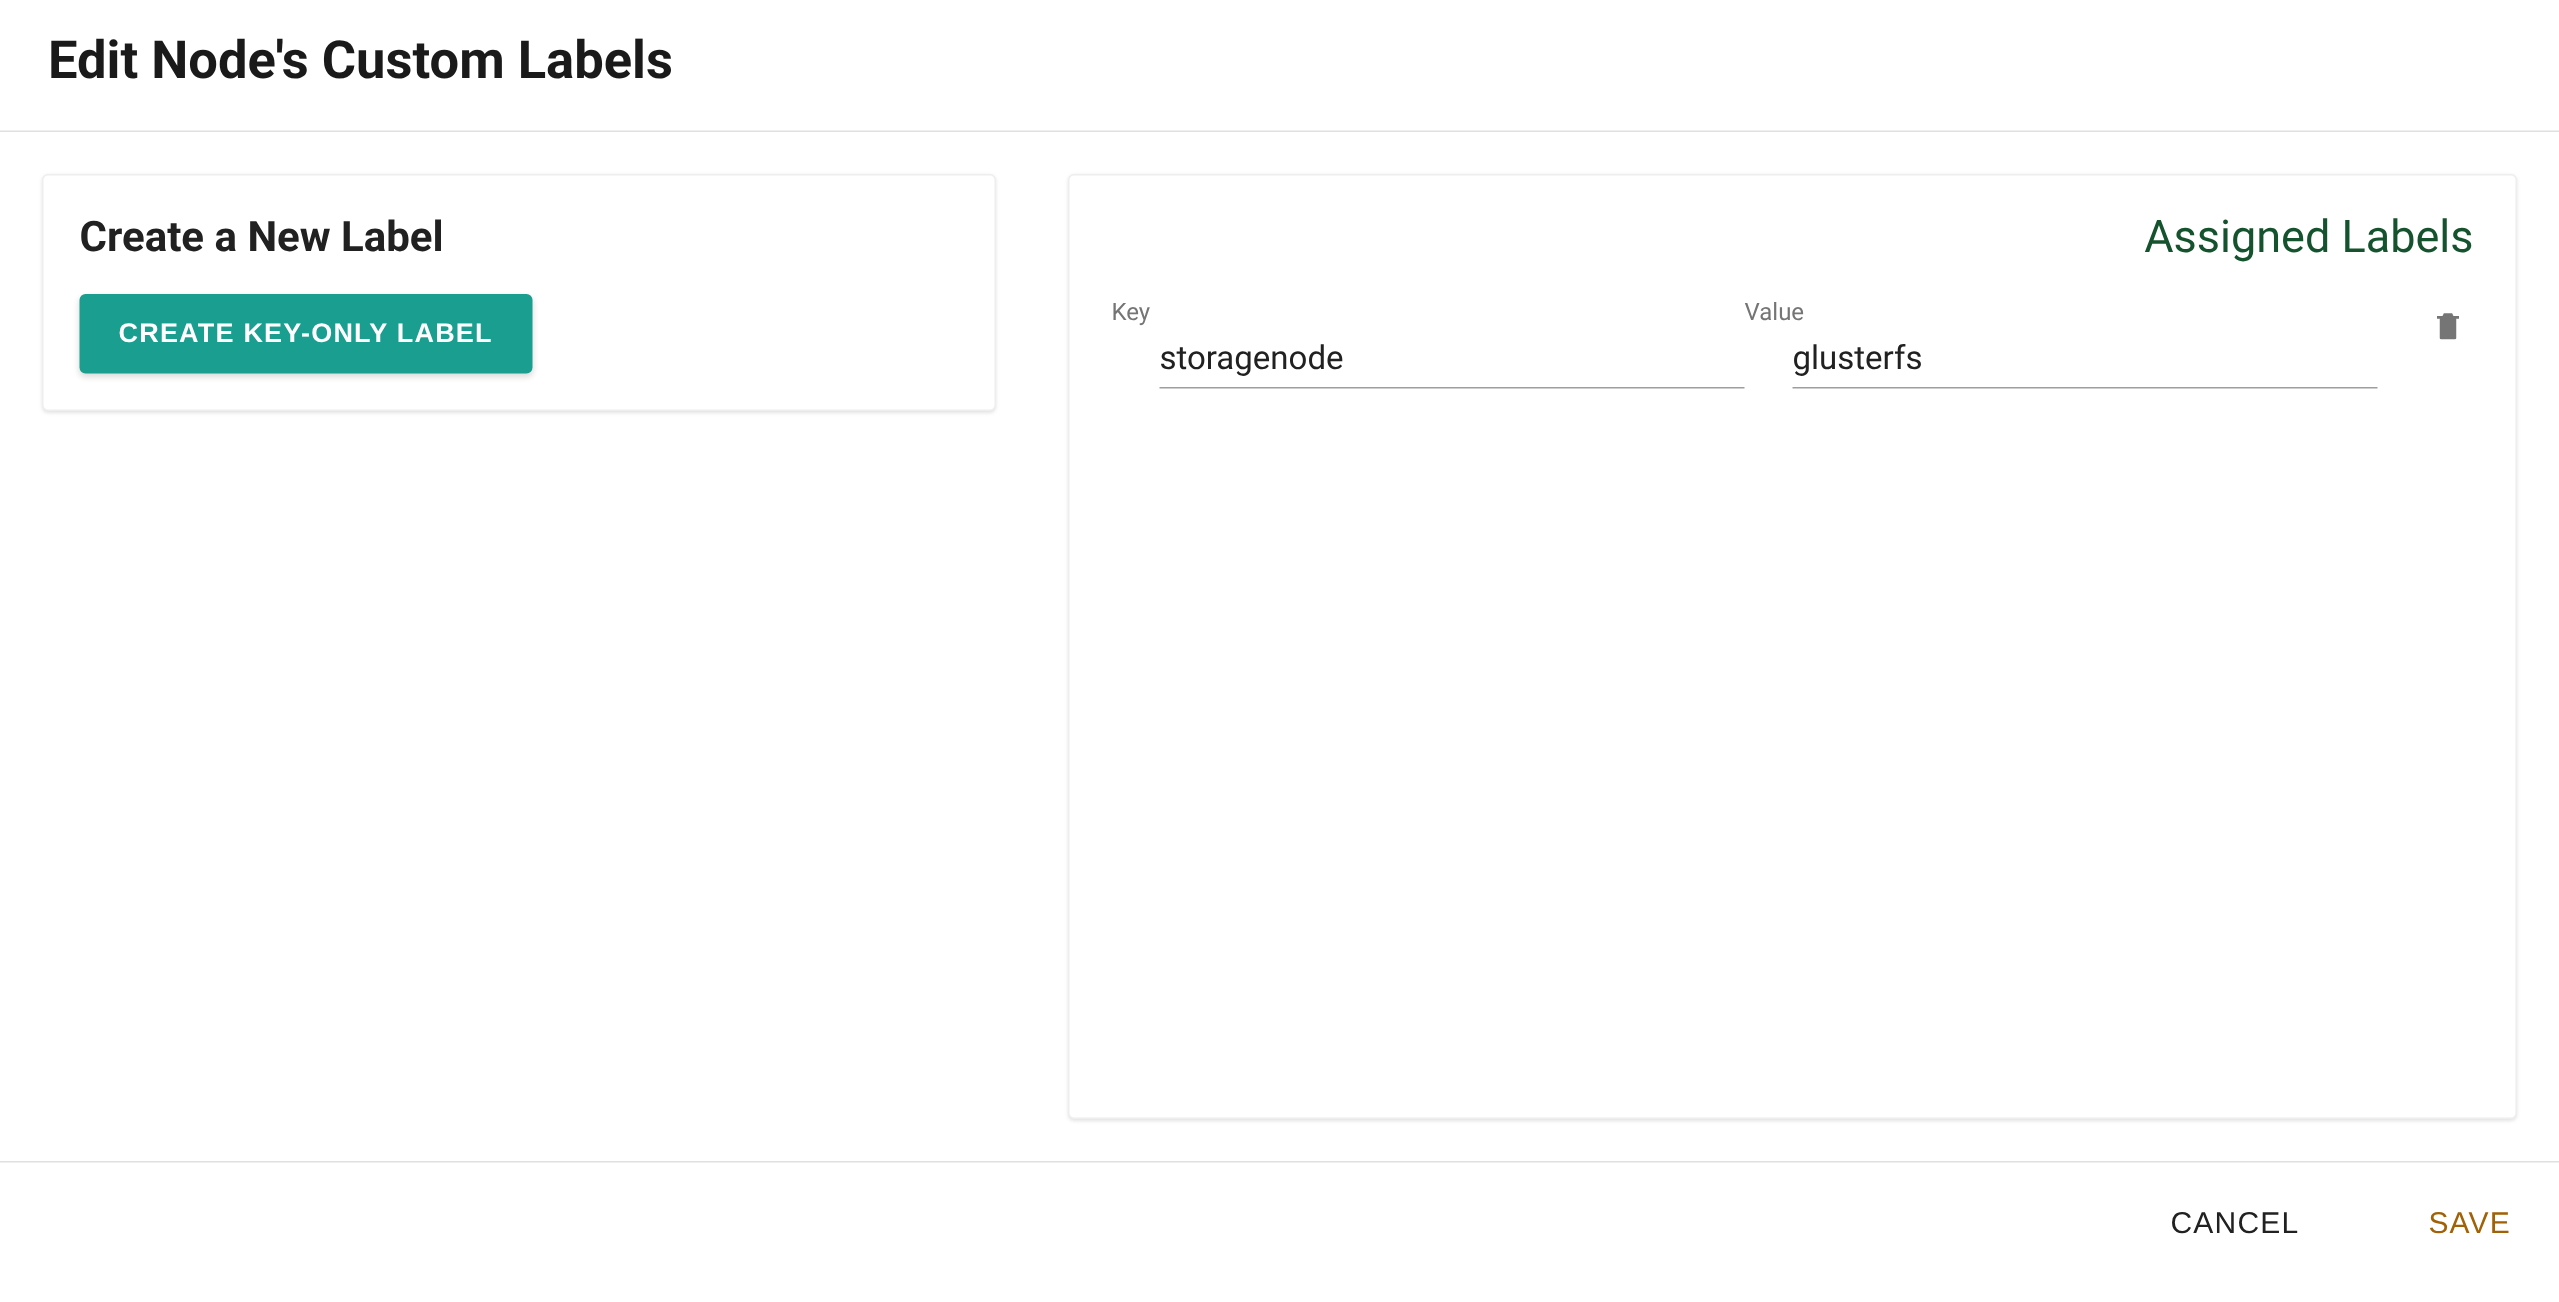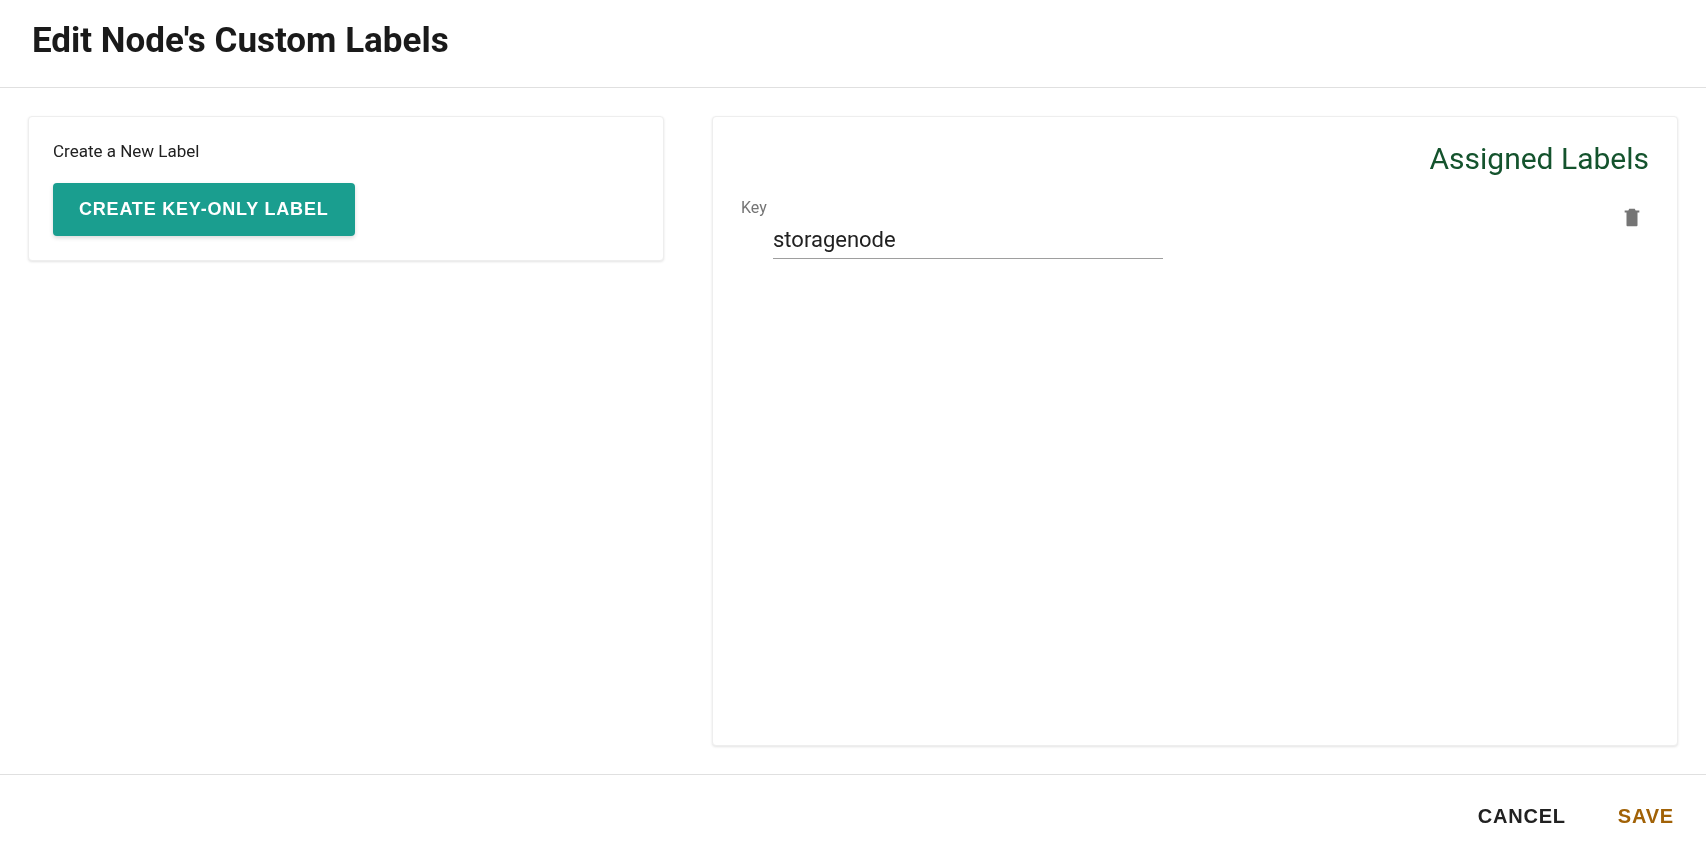--- a/index.html
+++ b/index.html
@@ -32,22 +32,22 @@
       background: #ffffff;
       border: 1px solid #eeeeee;
       border-radius: 4px;
       box-shadow: 0 1px 3px rgba(0,0,0,0.08), 0 1px 2px rgba(0,0,0,0.04);
       padding: 24px;
     }
     .left-card {
       width: 636px;
     }
     .left-card-title {
-      font-size: 17px;
-      font-weight: 400;
+      font-size: 28px;
+      font-weight: 700;
       color: #212121;
       margin-bottom: 22px;
     }
     .teal-btn {
       display: block;
       background: #1a9e8f;
       color: #ffffff;
       border: none;
       border-radius: 4px;
       padding: 16px 26px;
@@ -120,25 +120,26 @@
       margin-top: 28px;
       padding: 22px 28px;
       display: flex;
       justify-content: flex-end;
       gap: 44px;
     }
     .flat-btn {
       background: none;
       border: none;
       font-size: 20px;
-      font-weight: 700;
+      font-weight: 400;
       letter-spacing: 0.8px;
       cursor: pointer;
       text-transform: uppercase;
       padding: 8px 4px;
+      margin-left: 34px;
     }
     .cancel-btn {
       color: #212121;
     }
     .save-btn {
       color: #a16207;
     }
   </style>
 </head>
 <body>
@@ -155,20 +156,24 @@
   </div>
 
   <div class="card right-card">
     <div class="right-card-title">Assigned Labels</div>
 
     <div class="label-row">
       <div class="field">
         <label class="field-label">Key</label>
         <input class="field-input" type="text" value="storagenode" style="">
       </div>
+      <div class="field">
+        <label class="field-label">Value</label>
+        <input class="field-input" type="text" value="glusterfs" style="">
+      </div>
       <button class="trash-btn">
         <svg class="trash-icon-svg" viewBox="0 0 24 24">
           <path d="M6 7h12v14a1 1 0 0 1-1 1H7a1 1 0 0 1-1-1V7zm3-4h6l1 2h4v2H4V5h4l1-2z"></path>
         </svg>
       </button>
     </div>
   </div>
 
 </div>
 

